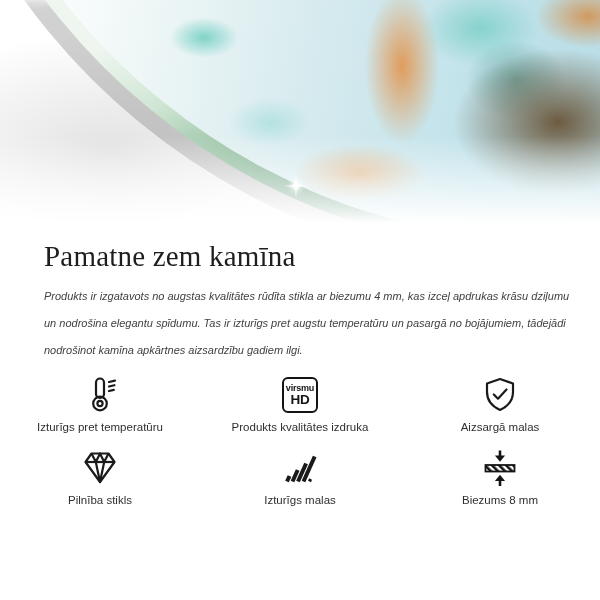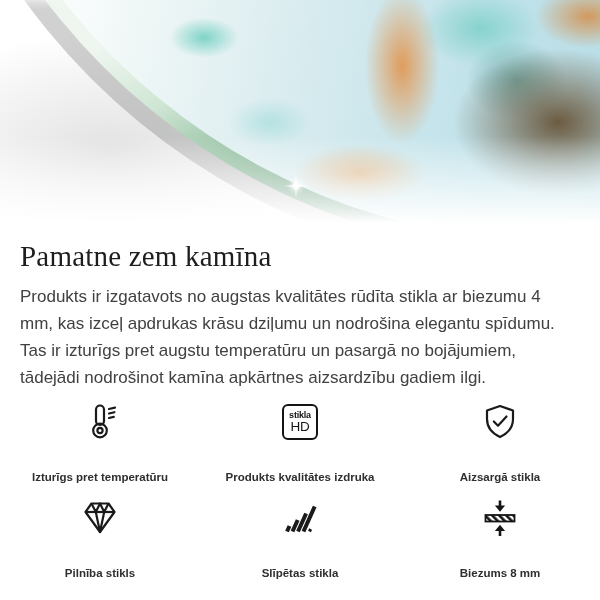--- a/index.html
+++ b/index.html
@@ -49,37 +49,37 @@
     content:""; position:absolute; left:12px; top:0; width:2px; height:26px;
     background:linear-gradient(to bottom, rgba(255,255,255,0), #fff 50%, rgba(255,255,255,0));
   }
   .sparkle::after { transform:rotate(90deg); }
   .sparkle .core {
     position:absolute; inset:0;
     background:radial-gradient(circle, rgba(255,255,255,.98) 0 2.5px, rgba(255,255,255,.35) 5px, rgba(255,255,255,0) 9px);
   }
 
   
-  .content { padding:4px 40px 0 20px; }
+  .content { padding:4px 40px 0 44px; }
   .title { font-family:"Liberation Serif", serif; font-weight:400; color:#1e1e1e;
            font-size:29px; line-height:34px; letter-spacing:.2px; }
-  .desc { margin-top:10px; width:540px; font-size:17px; line-height:27px; color:#414141; }
+  .desc { margin-top:10px; width:540px; font-size:11px; line-height:27px; color:#414141;font-style:italic; }
 
   
   .features { margin-top:10px; display:grid; grid-template-columns:repeat(3,1fr);
               row-gap:13px; width:600px; }
   .feature { display:flex; flex-direction:column; align-items:center; }
   .icon-box { height:42px; display:flex; align-items:center; justify-content:center; }
-  .feature .label { margin-top:27px; font-size:11.5px; color:#2f2f2f; line-height:14px;font-weight:bold; }
+  .feature .label { margin-top:4px; font-size:11.5px; color:#2f2f2f; line-height:14px; }
   svg.ic { stroke:#1a1a1a; fill:none; stroke-width:2.2; }
   .hd-badge { width:36px; height:36px; border:2.4px solid #141414; border-radius:6px;
               display:flex; flex-direction:column; align-items:center; justify-content:center;
               color:#141414; }
   .hd-badge .l1 { font-size:9px; font-weight:700; line-height:9px; letter-spacing:-.2px; }
-  .hd-badge .l2 { font-size:13.5px; font-weight:400; line-height:14px; letter-spacing:-.3px;text-align:right; }
+  .hd-badge .l2 { font-size:13.5px; font-weight:700; line-height:14px; letter-spacing:-.3px;text-align:right; }
 </style>
 </head>
 <body>
 
 <div class="page">
 
   <div class="hero">
     <div class="glass-shadow"></div>
     <div class="floor-wash"></div>
     <div class="glass-edge"></div>
@@ -109,35 +109,35 @@
           <line x1="29" y1="11.5" x2="34.4" y2="10.2" stroke-linecap="round"></line>
           <line x1="29" y1="16" x2="33.8" y2="14.9" stroke-linecap="round"></line>
         </svg>
       </div>
       <div class="label">Izturīgs pret temperatūru</div>
     </div>
 
     <div class="feature">
       <div class="icon-box">
         <div class="hd-badge">
-          <span class="l1">stikla</span>
+          <span class="l1">virsmu</span>
           <span class="l2">HD</span>
         </div>
       </div>
       <div class="label">Produkts kvalitātes izdruka</div>
     </div>
 
     <div class="feature">
       <div class="icon-box">
         <svg class="ic" width="40" height="40" viewBox="0 0 40 40" stroke-linejoin="round" stroke-linecap="round">
           <path d="M20 4 L33 8.5 V17 C33 26 27.5 31.5 20 35 C12.5 31.5 7 26 7 17 V8.5 Z"></path>
           <polyline points="13.8,19.5 18,23.7 26.5,14.5"></polyline>
         </svg>
       </div>
-      <div class="label">Aizsargā stikla</div>
+      <div class="label">Aizsargā malas</div>
     </div>
 
     <div class="feature">
       <div class="icon-box">
         <svg class="ic" width="40" height="40" viewBox="0 0 40 40" stroke-width="2" stroke-linejoin="round">
           <path d="M20 34 L5.5 14 L11.5 5.5 H28.5 L34.5 14 Z"></path>
           <path d="M5.5 14 H34.5"></path>
           <path d="M11.5 5.5 L15.8 14 L20 5.5 L24.2 14 L28.5 5.5"></path>
           <path d="M15.8 14 L20 34 L24.2 14"></path>
         </svg>
@@ -148,21 +148,21 @@
     <div class="feature">
       <div class="icon-box">
         <svg width="40" height="40" viewBox="0 0 40 40" stroke="#1a1a1a" fill="none">
           <line x1="7" y1="33.5" x2="9.5" y2="28" stroke-width="4"></line>
           <line x1="12.5" y1="33.5" x2="17.7" y2="22" stroke-width="4"></line>
           <line x1="18" y1="33.5" x2="26.1" y2="15.5" stroke-width="4"></line>
           <line x1="23.5" y1="33.5" x2="34.7" y2="8.5" stroke-width="4"></line>
           <line x1="29.5" y1="33.5" x2="30.6" y2="31" stroke-width="3.2"></line>
         </svg>
       </div>
-      <div class="label">Slīpētas stikla</div>
+      <div class="label">Izturīgs malas</div>
     </div>
 
     <div class="feature">
       <div class="icon-box">
         <svg width="40" height="40" viewBox="0 0 40 40">
           <defs>
             <pattern id="hatchP" patternUnits="userSpaceOnUse" width="5" height="5" patternTransform="rotate(-45)">
               <rect width="5" height="5" fill="#ffffff"></rect>
               <rect width="2.6" height="5" fill="#151515"></rect>
             </pattern>

